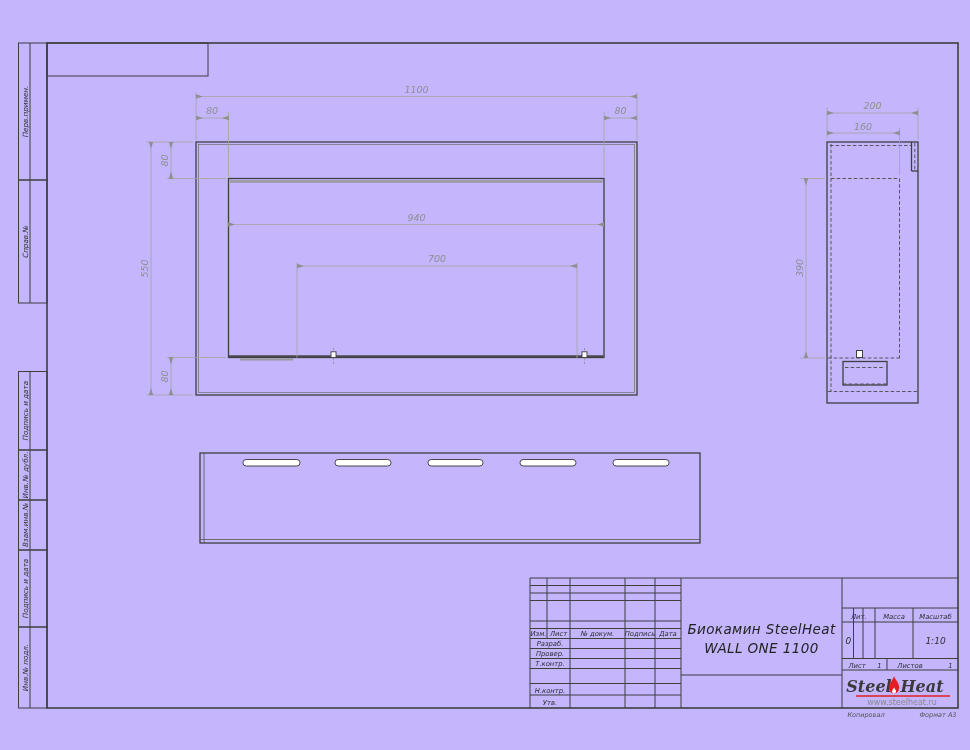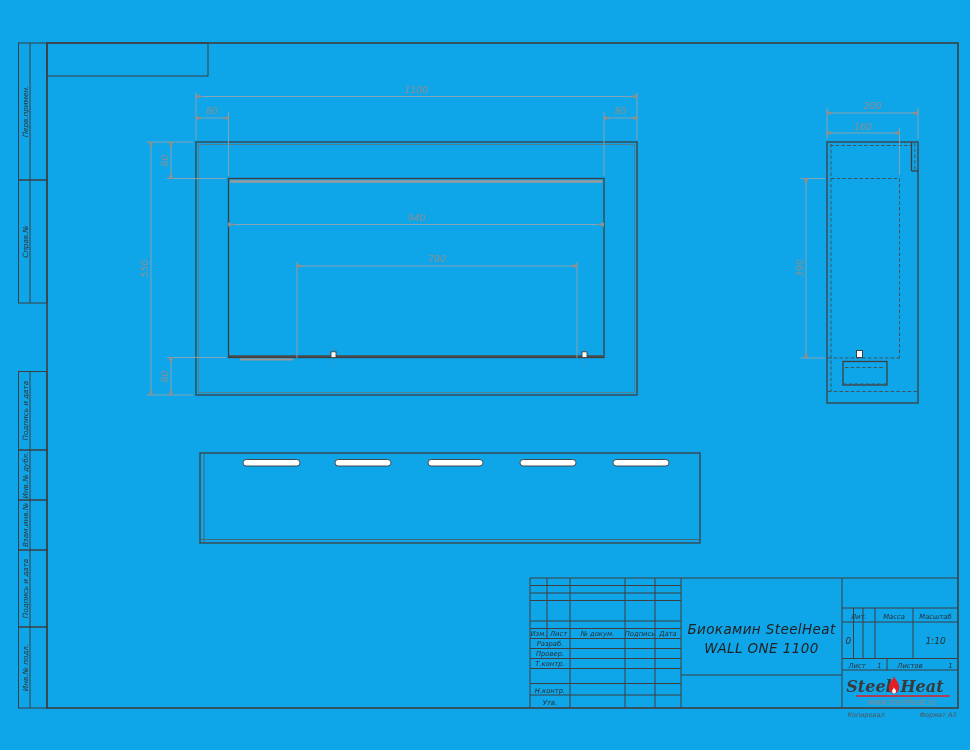--- a/index.html
+++ b/index.html
@@ -1,16 +1,16 @@
 <!DOCTYPE html>
 <html><head>
 <meta charset="utf-8">
 <style>
   html,body{margin:0;padding:0;background:#fff;}
-  #sheet{position:relative;width:970px;height:750px;background:#0ea5e9;overflow:hidden;
+  #sheet{position:relative;width:970px;height:750px;background:#c4b5fd;overflow:hidden;
          font-family:"DejaVu Sans",sans-serif;}
   svg{position:absolute;left:0;top:0;}
   
   .ol{stroke:#3f3f3f;stroke-width:1.3;fill:none;}
   .ol-thin{stroke:#6e6e6e;stroke-width:0.7;fill:none;}
   .band{stroke:#9a9a9a;fill:none;}
   .hid{stroke:#4a4a4a;stroke-width:0.9;fill:none;stroke-dasharray:3.5,2.2;}
   
   .dl{stroke:#a3a3a3;stroke-width:0.8;fill:none;}
   .dt{fill:#8f8f8f;font:italic 9.5px "DejaVu Sans",sans-serif;text-anchor:middle;}

